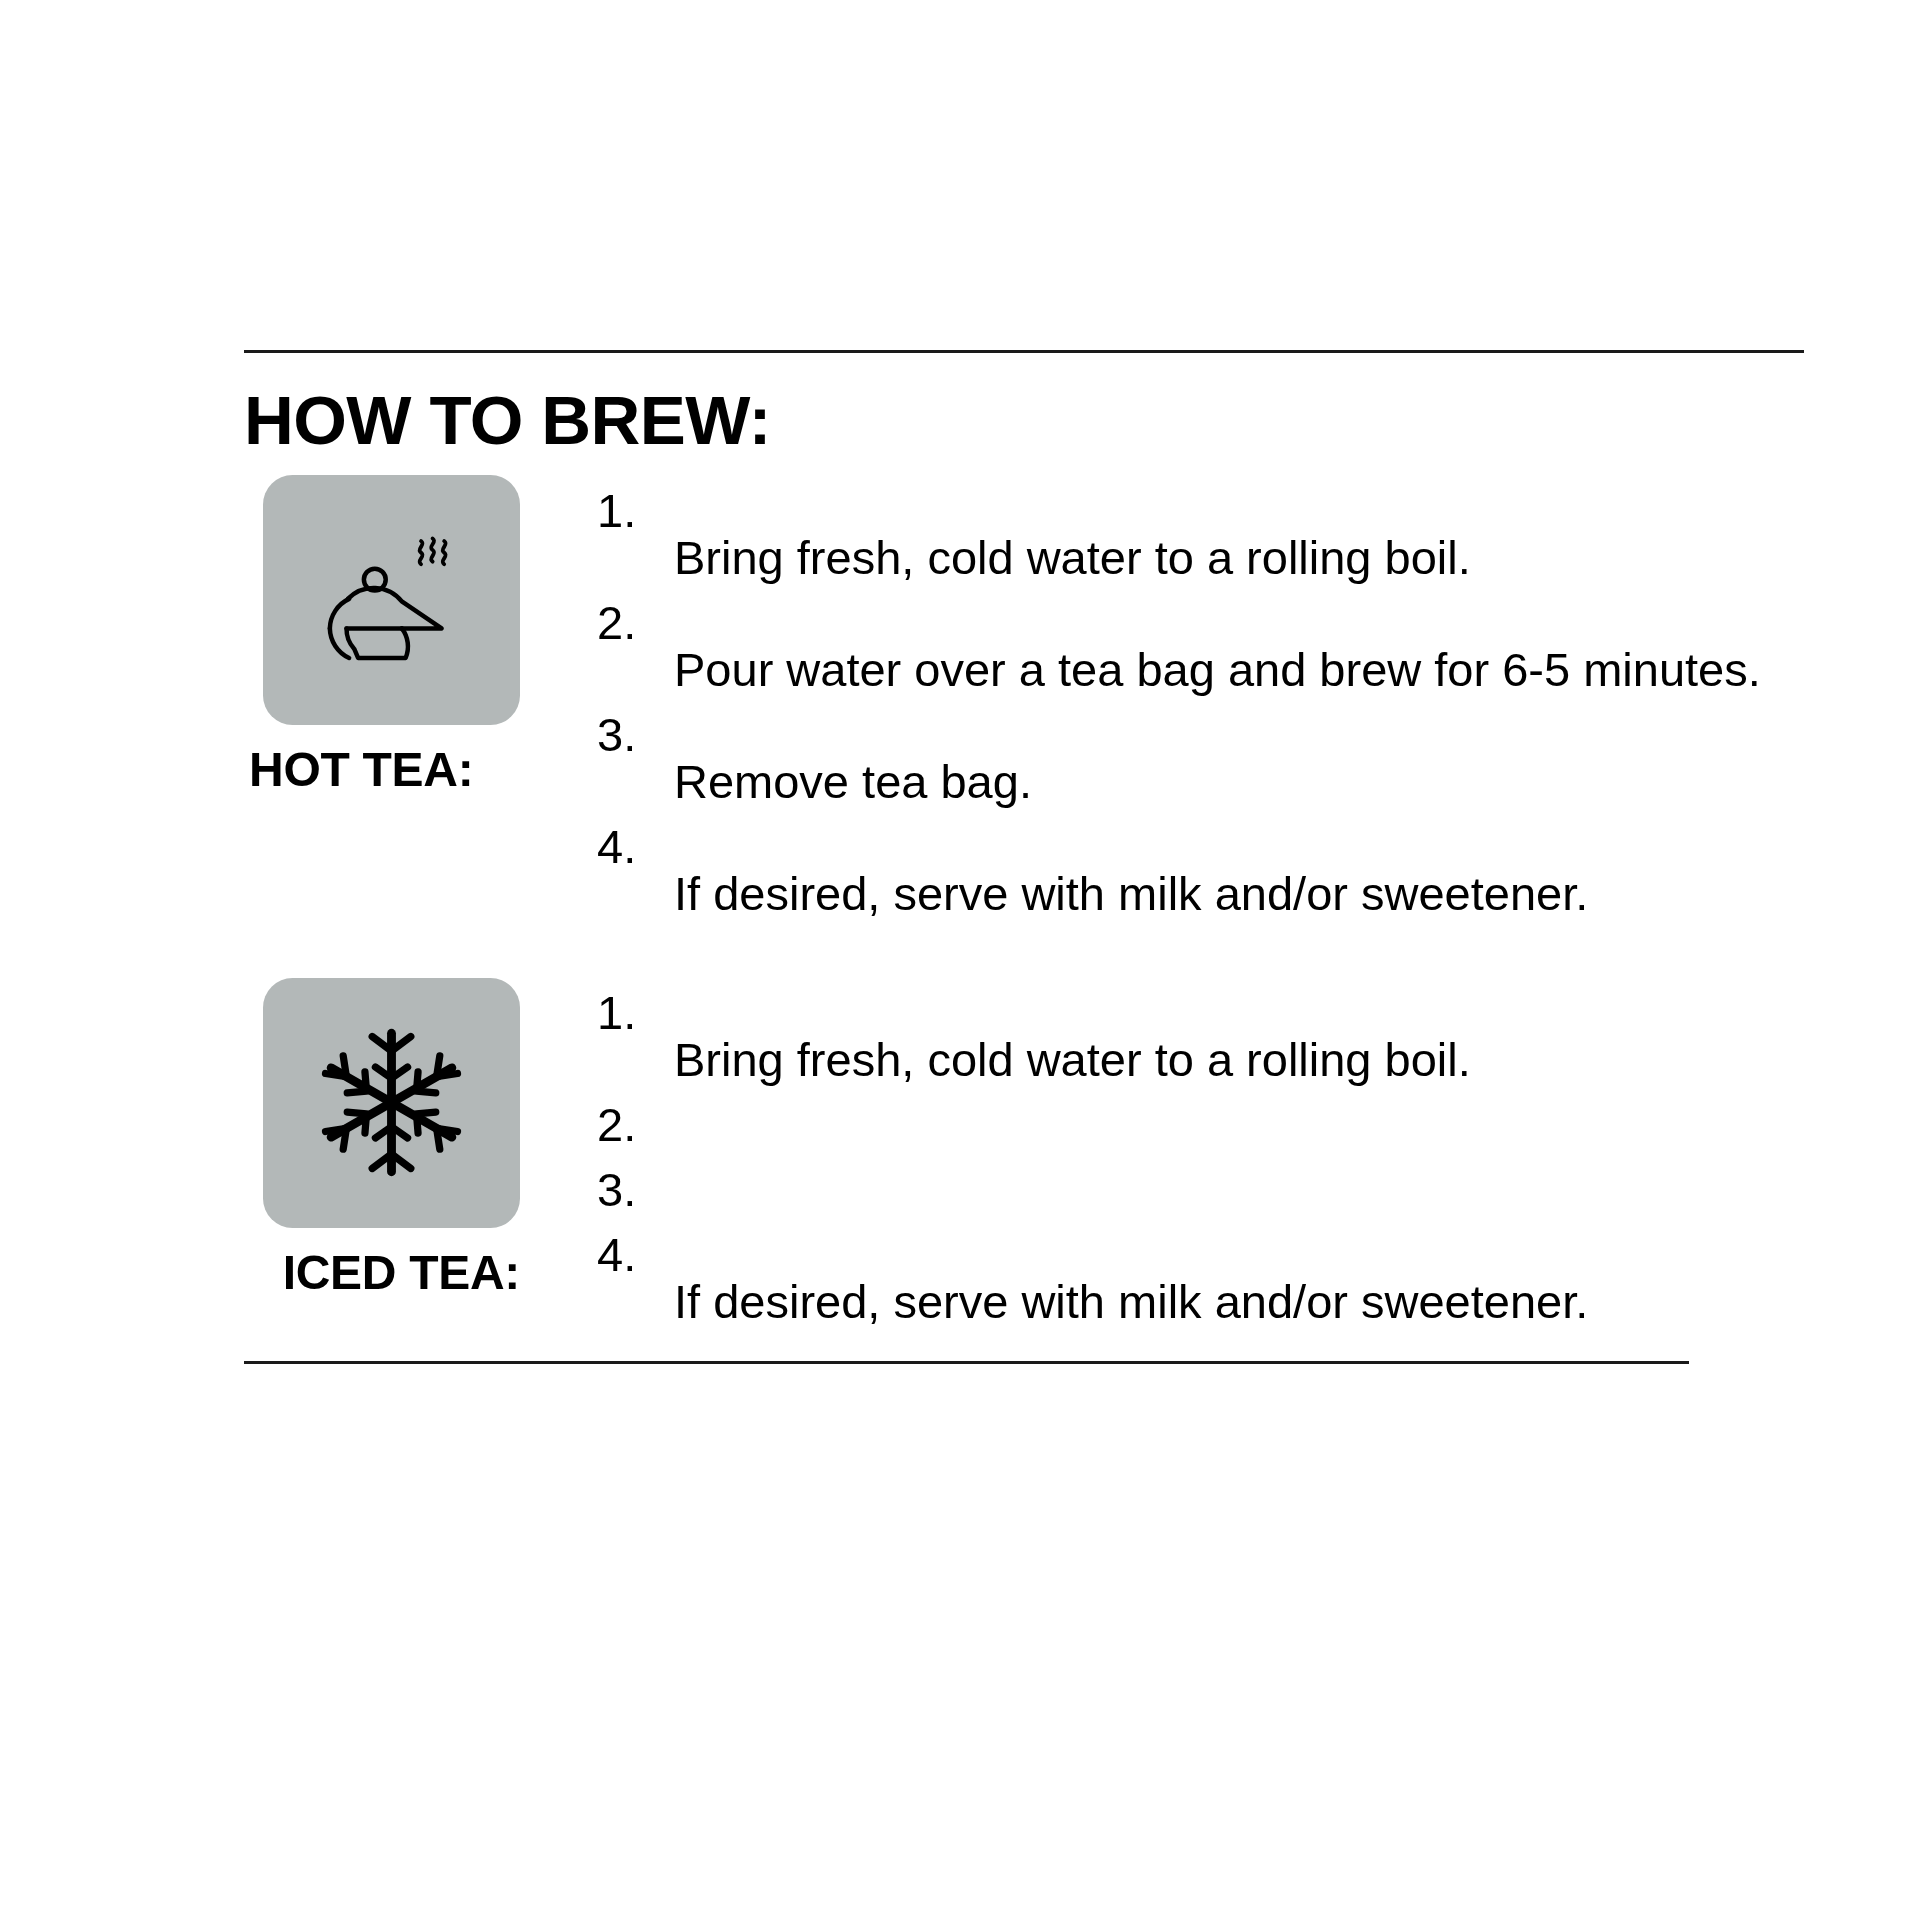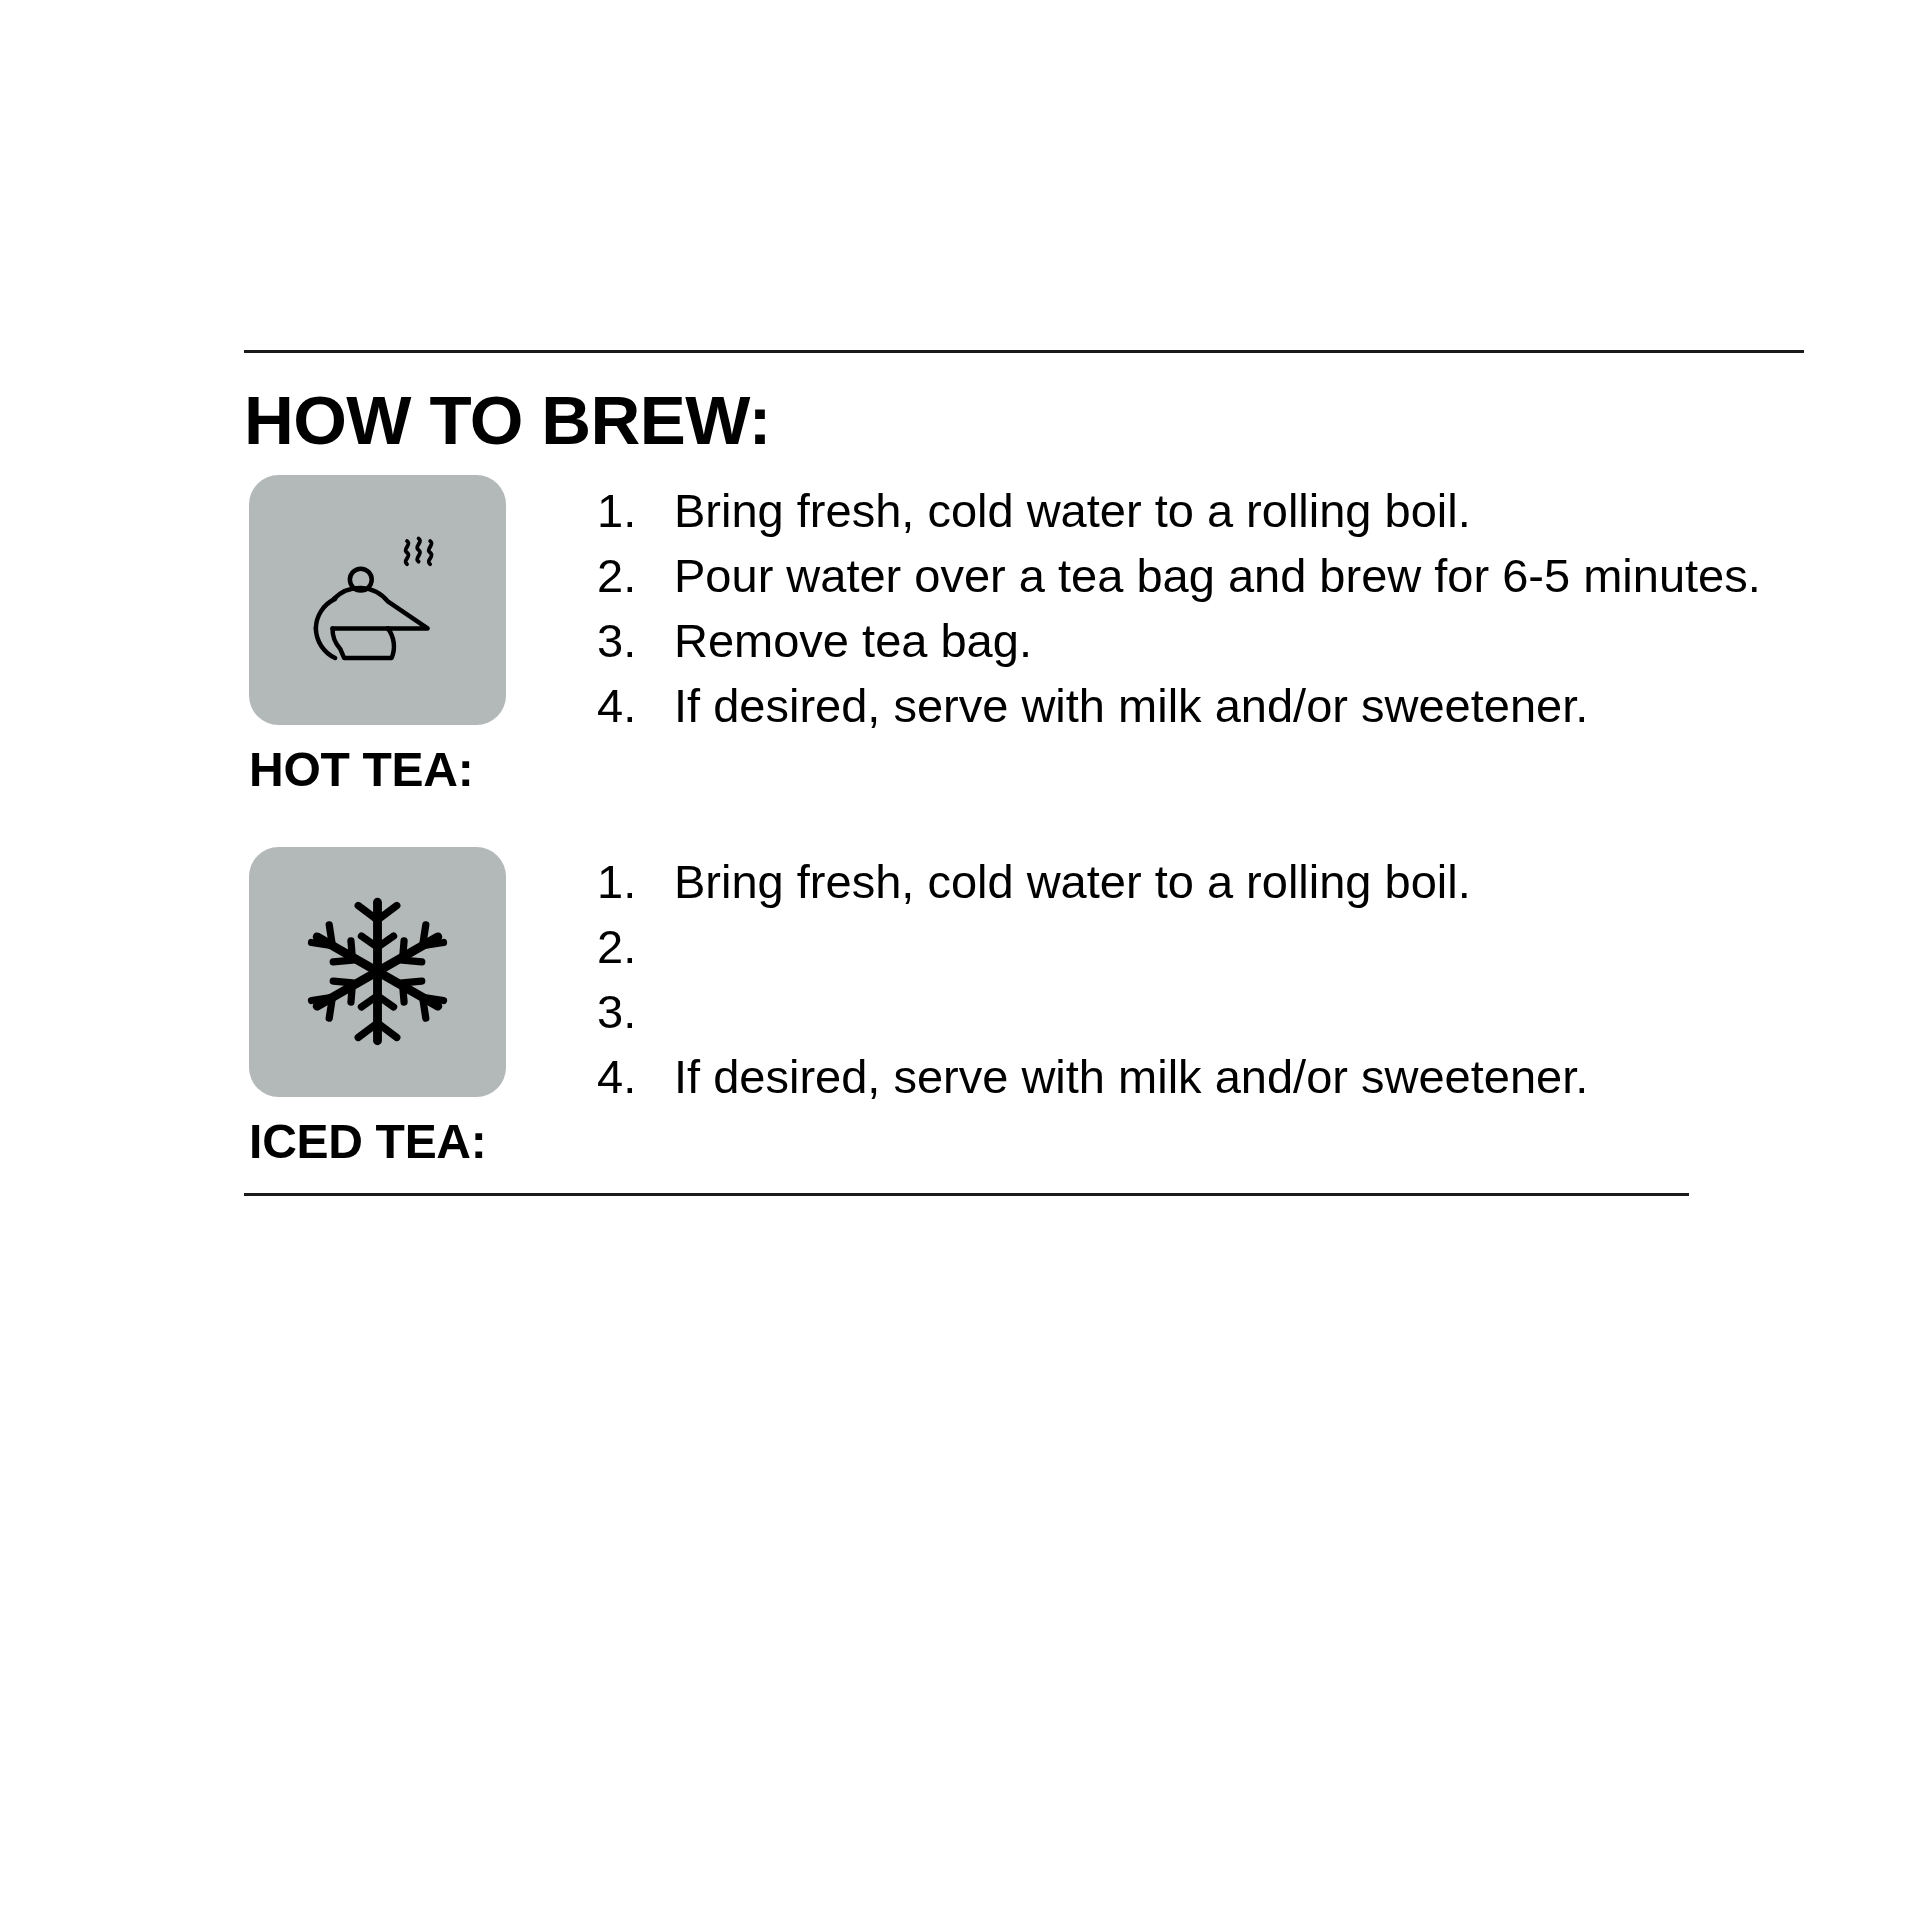--- a/index.html
+++ b/index.html
@@ -62,21 +62,21 @@
 
   .section + .section {
     margin-top: 50px;
   }
 
   .icon-col {
     width: 276px;
     flex: 0 0 276px;
     display: flex;
     flex-direction: column;
-    align-items: flex-start;
+    align-items: flex-end;
     padding-left: 5.1px;
     box-sizing: border-box;
   }
 
   .icon-box {
     width: 257px;
     height: 250px;
     background: #b3b8b8;
     border-radius: 29.5px;
     display: flex;
@@ -119,20 +119,21 @@
 
   .num {
     width: 77px;
     flex: 0 0 77px;
     text-align: left;
   }
 
   .txt {
     flex: 1 1 auto;
     max-width: 1091px;
+    margin-top: 47px;
   }
 
   .section-iced .steps {
     padding-top: 3.9px;
   }
 
   .section-iced .txt {
     max-width: 1066px;
   }
 </style>

